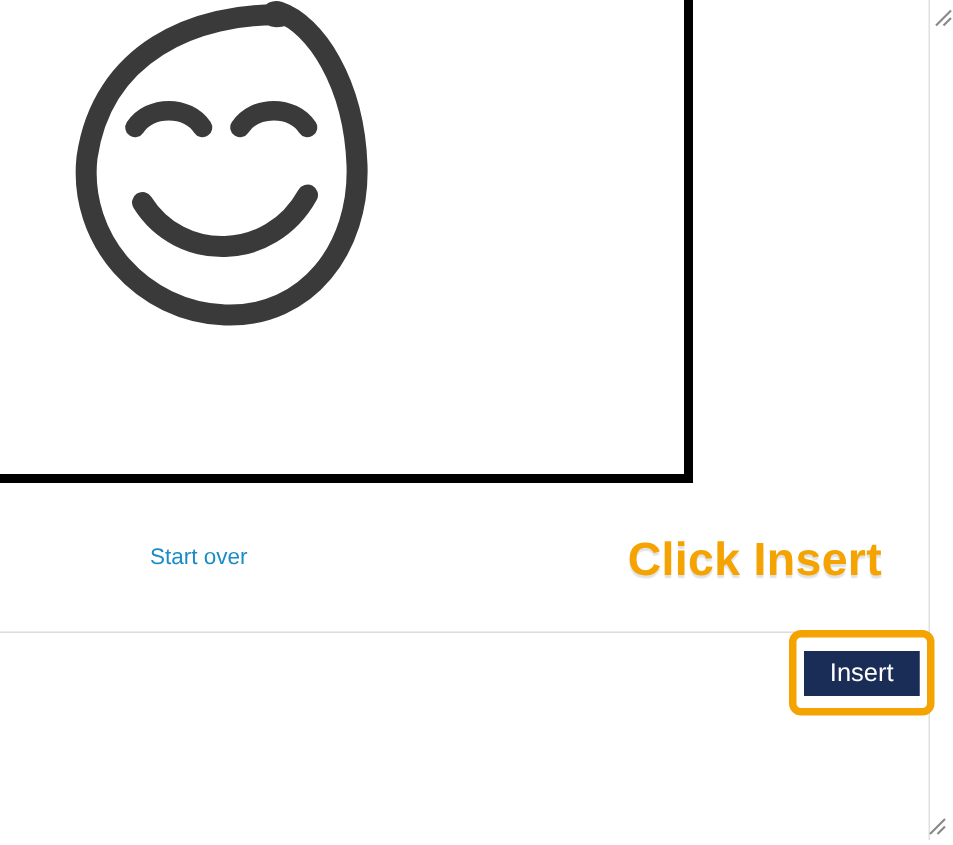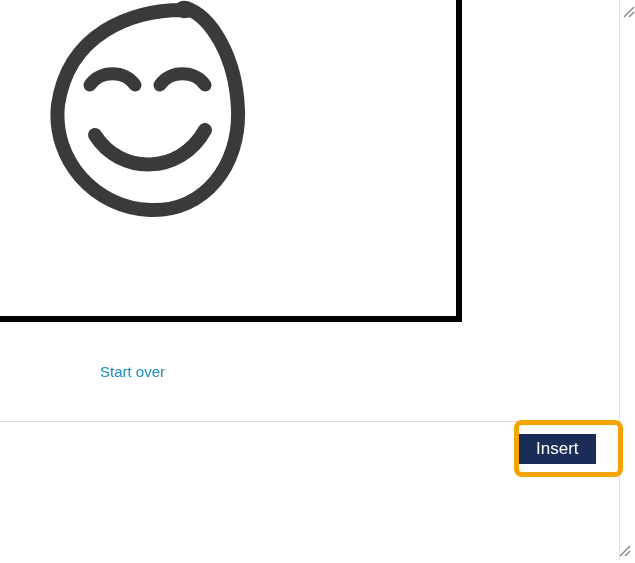--- a/index.html
+++ b/index.html
@@ -67,26 +67,27 @@
       top: 421px;
       left: 0;
       width: 605px;
       height: 1px;
       background: #dcdcdc;
     }
     .insert-highlight {
       position: absolute;
       top: 420px;
       right: 12px;
-      width: 109px;
+      width: 97px;
       height: 57px;
       border: 5px solid #f5a300;
       border-radius: 8px;
       display: flex;
       align-items: center;
+      justify-content: center;
     }
     .insert-button {
       background: #1a2d56;
       color: #fff;
       border: 1px solid #1a2d56;
       font-size: 17px;
       padding: 4px 16px;
       cursor: pointer;
       font-family: "Segoe UI", Arial, sans-serif;
     }
@@ -120,20 +121,21 @@
              C 196 55, 170 16, 146 8
              C 140 6, 138 14, 150 10 Z" fill="none" stroke="#3a3a3a" stroke-width="14" stroke-linecap="round" stroke-linejoin="round"></path>
     <path d="M 50 85 C 60 70, 85 70, 95 85" fill="none" stroke="#3a3a3a" stroke-width="13" stroke-linecap="round"></path>
     <path d="M 120 85 C 130 70, 155 70, 165 85" fill="none" stroke="#3a3a3a" stroke-width="13" stroke-linecap="round"></path>
     <path d="M 55 135 C 80 175, 140 175, 165 130" fill="none" stroke="#3a3a3a" stroke-width="14" stroke-linecap="round"></path>
   </svg>
 </div>
 
 <div class="action-row">
   <span class="start-over">Start over</span>
+  <span class="click-insert-label">Click Insert</span>
 </div>
 
 <div class="divider-h"></div>
 
 <div class="insert-highlight">
   <button class="insert-button">Insert</button>
 </div>
 
 <div class="resize-handle-top">
   <svg class="resize-lines" width="14" height="14">

